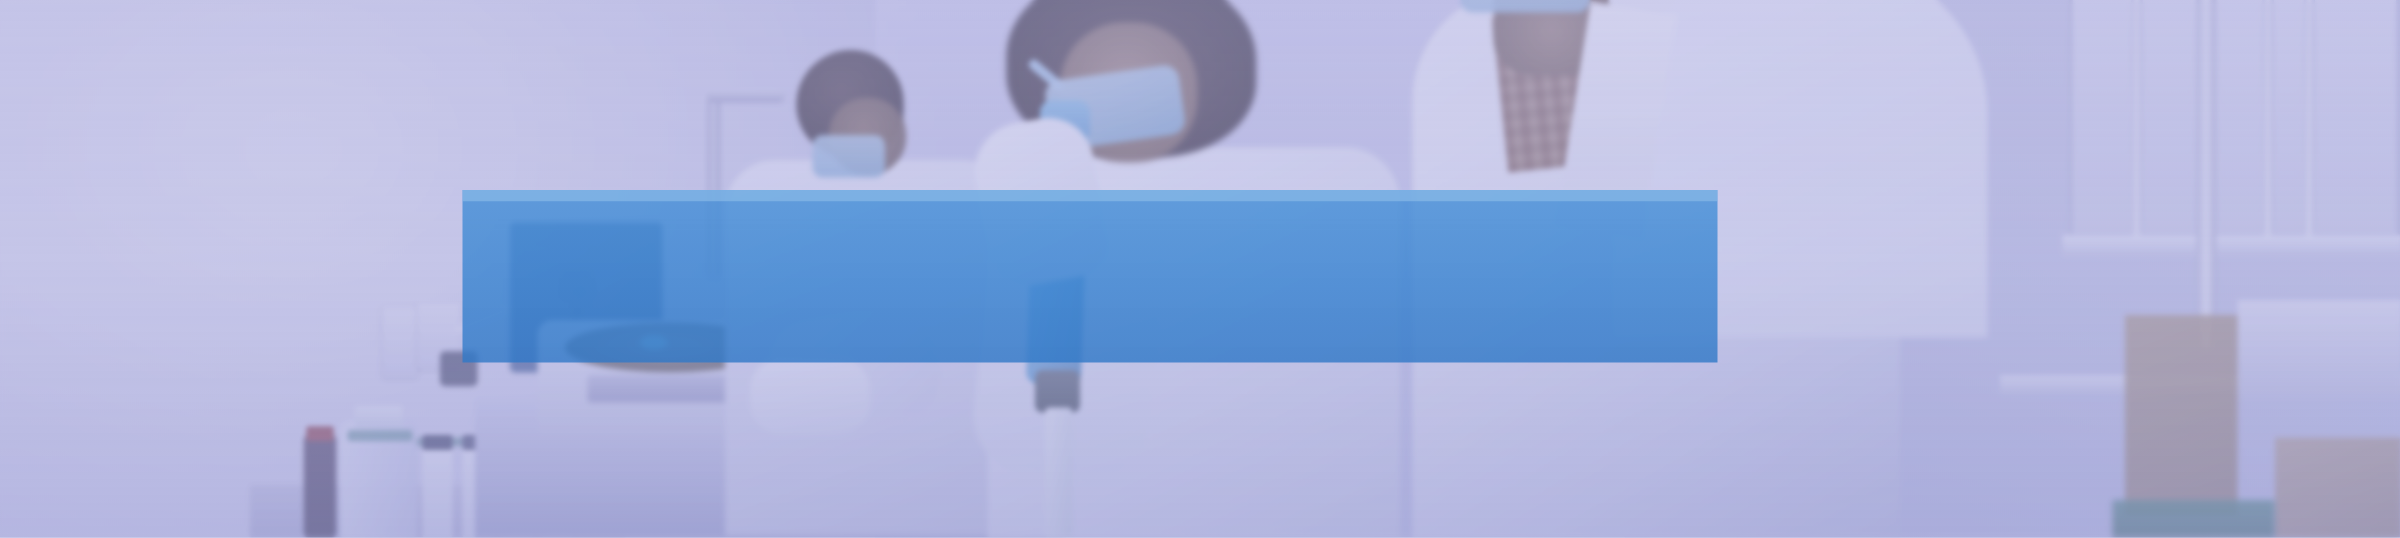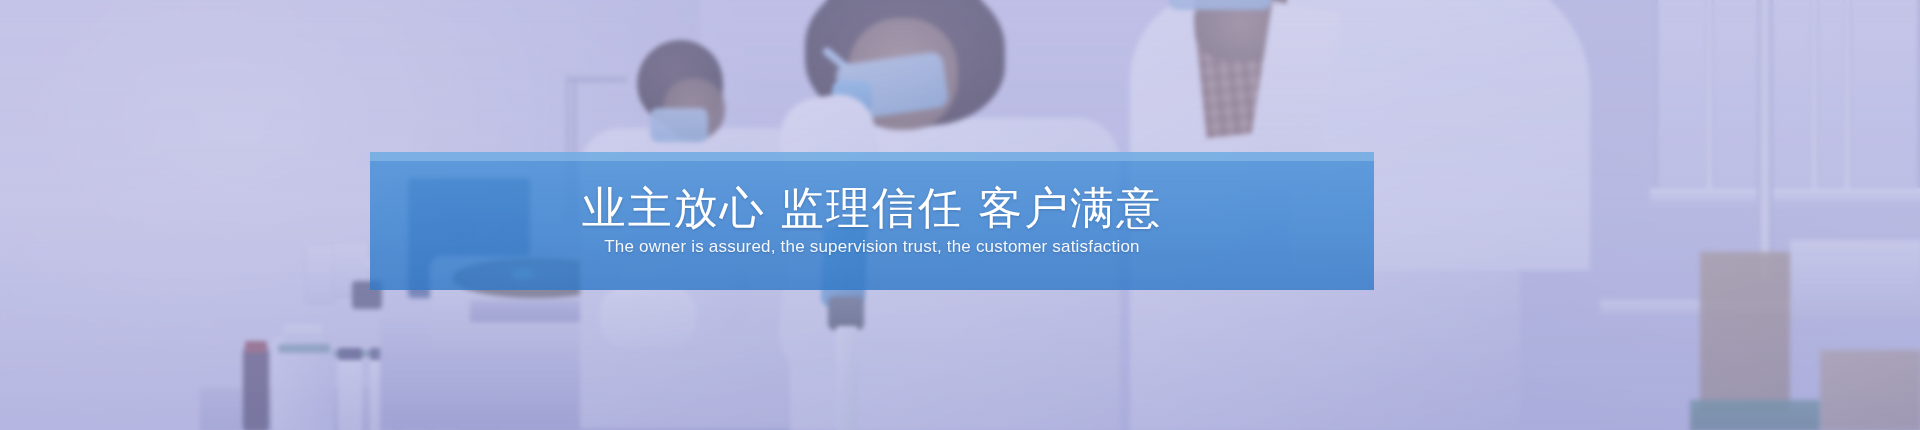--- a/index.html
+++ b/index.html
@@ -452,18 +452,14 @@
     <div class="photo-blur"></div>
   </div>
 
   <div class="grade-1"></div>
   <div class="grade-2"></div>
   <div class="grade-3"></div>
 
   <div class="band"></div>
   <div class="band-cap"></div>
 
-  <div class="band-text">
-    <div class="headline">业主放心 监理信任 客户满意</div>
-    <div class="subtitle">The owner is assured, the supervision trust, the customer satisfaction</div>
-  </div>
 
 </div>
 
 </body></html>

